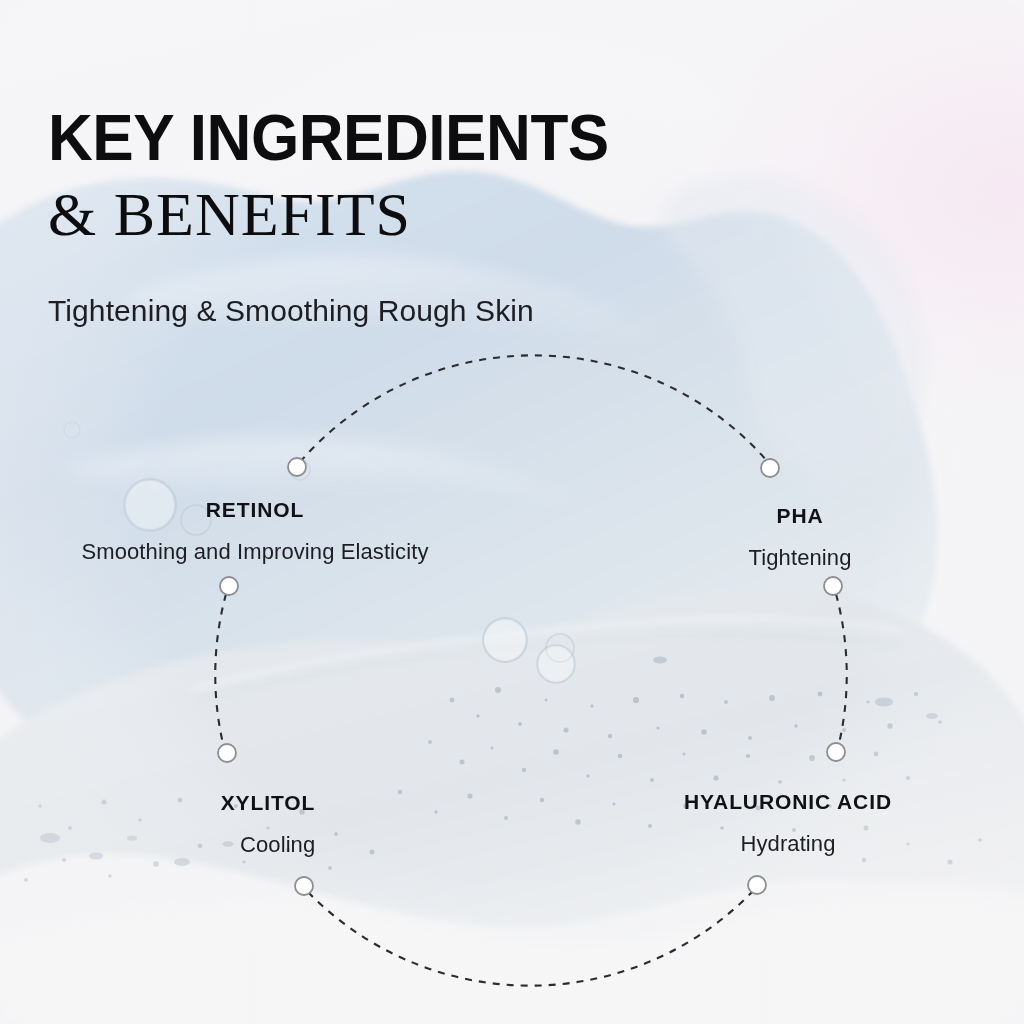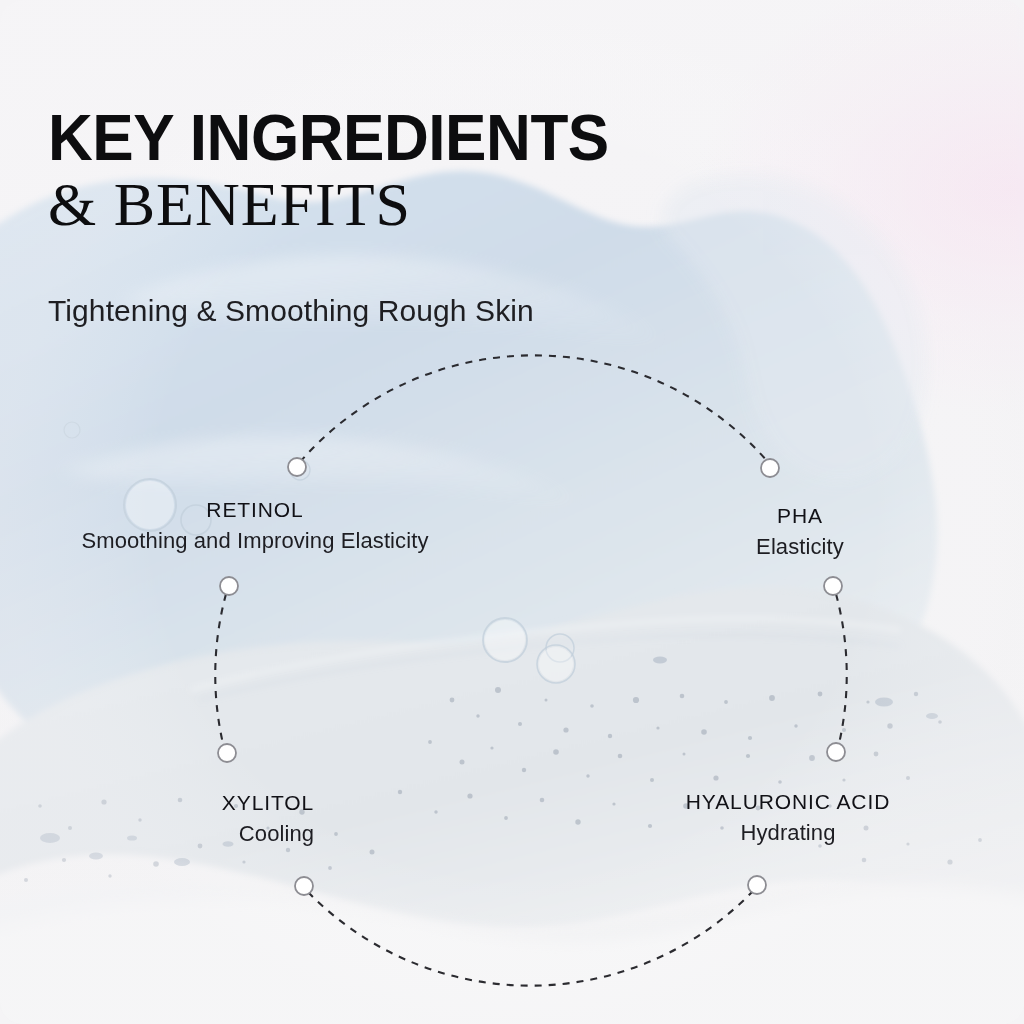--- a/index.html
+++ b/index.html
@@ -42,21 +42,21 @@
     transform-origin:left center;
     white-space:nowrap;
   }
   .title-sub {
     font-family:"Liberation Serif", serif;
     font-weight:400;
     font-size:62px;
     line-height:1.0;
     letter-spacing:1px;
     color:#0d0d0f;
-    margin-top:4px;
+    margin-top:14px;
     white-space:nowrap;
   }
   .tagline {
     position:absolute;
     left:48px; top:294px;
     font-family:"Liberation Sans", sans-serif;
     font-weight:300;
     font-size:30px;
     letter-spacing:0.1px;
     color:#1e1e22;
@@ -64,34 +64,34 @@
   }
 
   
   .ing {
     position:absolute;
     text-align:center;
     white-space:nowrap;
   }
   .ing .name {
     font-family:"Liberation Sans", sans-serif;
-    font-weight:400;
+    font-weight:700;
     font-size:21px;
     letter-spacing:0.9px;
     color:#111116;
     line-height:1.15;
   }
   .ing .desc {
     font-family:"Liberation Sans", sans-serif;
     font-weight:300;
     font-size:22px;
     letter-spacing:0.1px;
     color:#1d1d22;
     line-height:1.3;
-    margin-top:5px;
+    margin-top:16px;
   }
 
   
   .ing-retinol { left:255px; top:498px; transform:translateX(-50%); }
   .ing-pha     { left:800px; top:504px; transform:translateX(-50%); }
   .ing-xylitol { left:268px; top:791px; transform:translateX(-50%);text-align:right; }
   .ing-ha      { left:788px; top:790px; transform:translateX(-50%); }
 
   
   .connectors { position:absolute; inset:0; pointer-events:none; }
@@ -324,21 +324,21 @@
 
   <div class="tagline">Tightening &amp; Smoothing Rough Skin</div>
 
   <div class="ing ing-retinol">
     <div class="name">RETINOL</div>
     <div class="desc">Smoothing and Improving Elasticity</div>
   </div>
 
   <div class="ing ing-pha">
     <div class="name">PHA</div>
-    <div class="desc">Elasticity</div>
+    <div class="desc">Tightening</div>
   </div>
 
   <div class="ing ing-xylitol">
     <div class="name">XYLITOL</div>
     <div class="desc">Cooling</div>
   </div>
 
   <div class="ing ing-ha">
     <div class="name">HYALURONIC ACID</div>
     <div class="desc">Hydrating</div>

